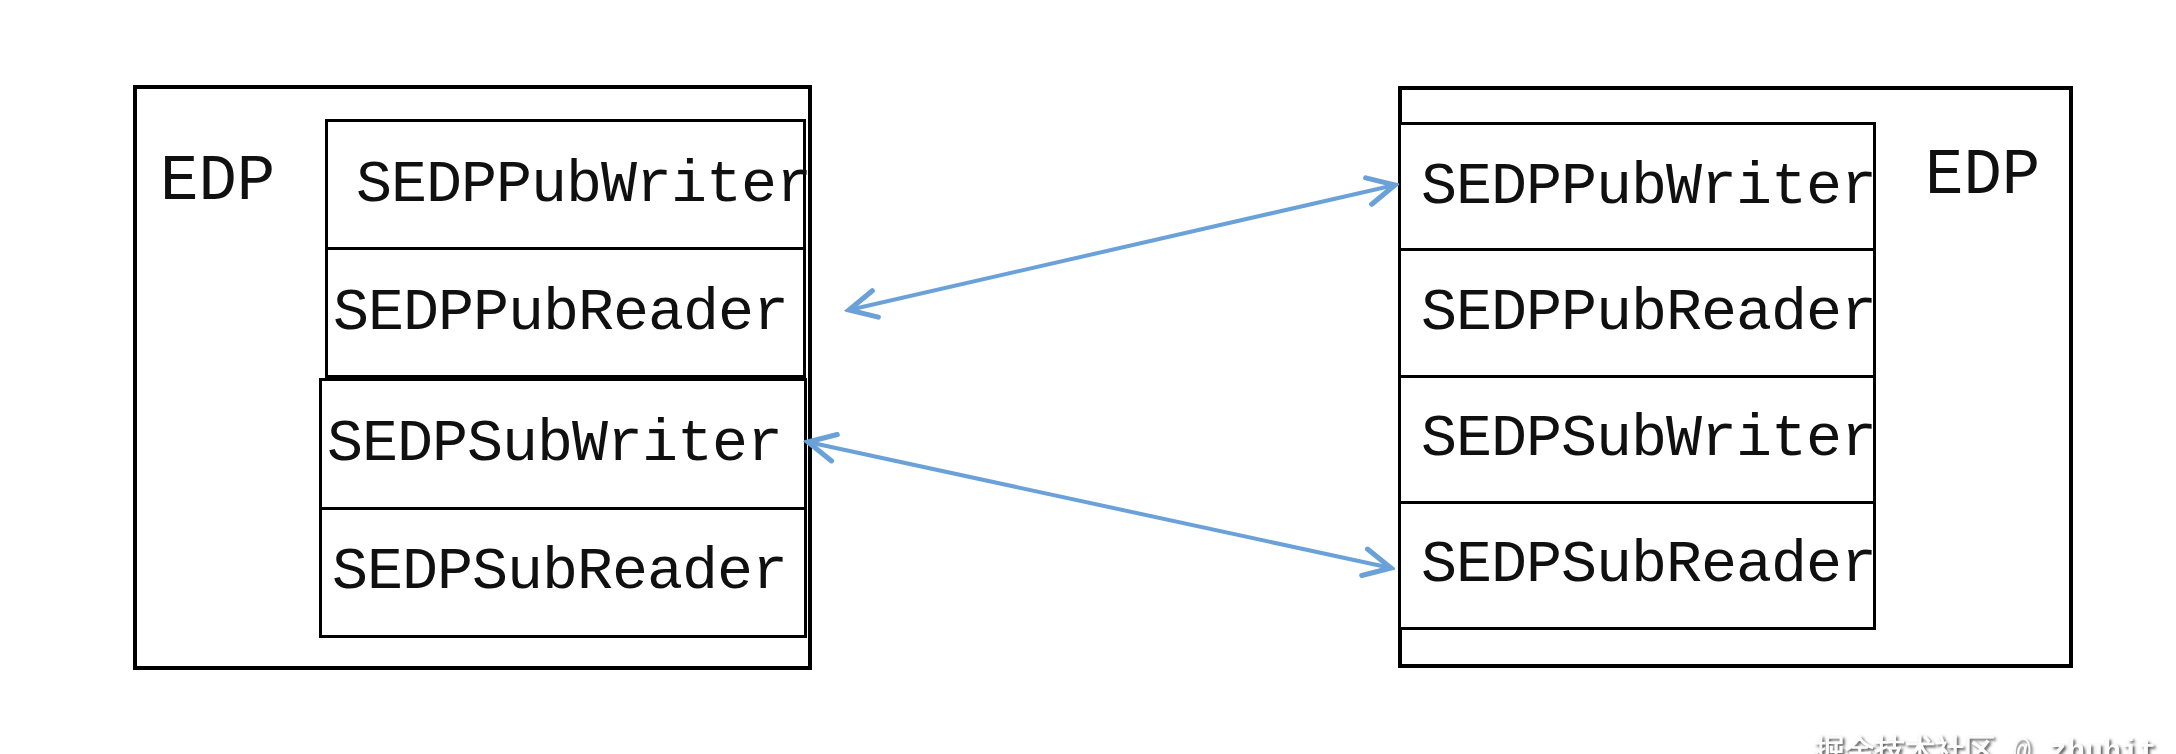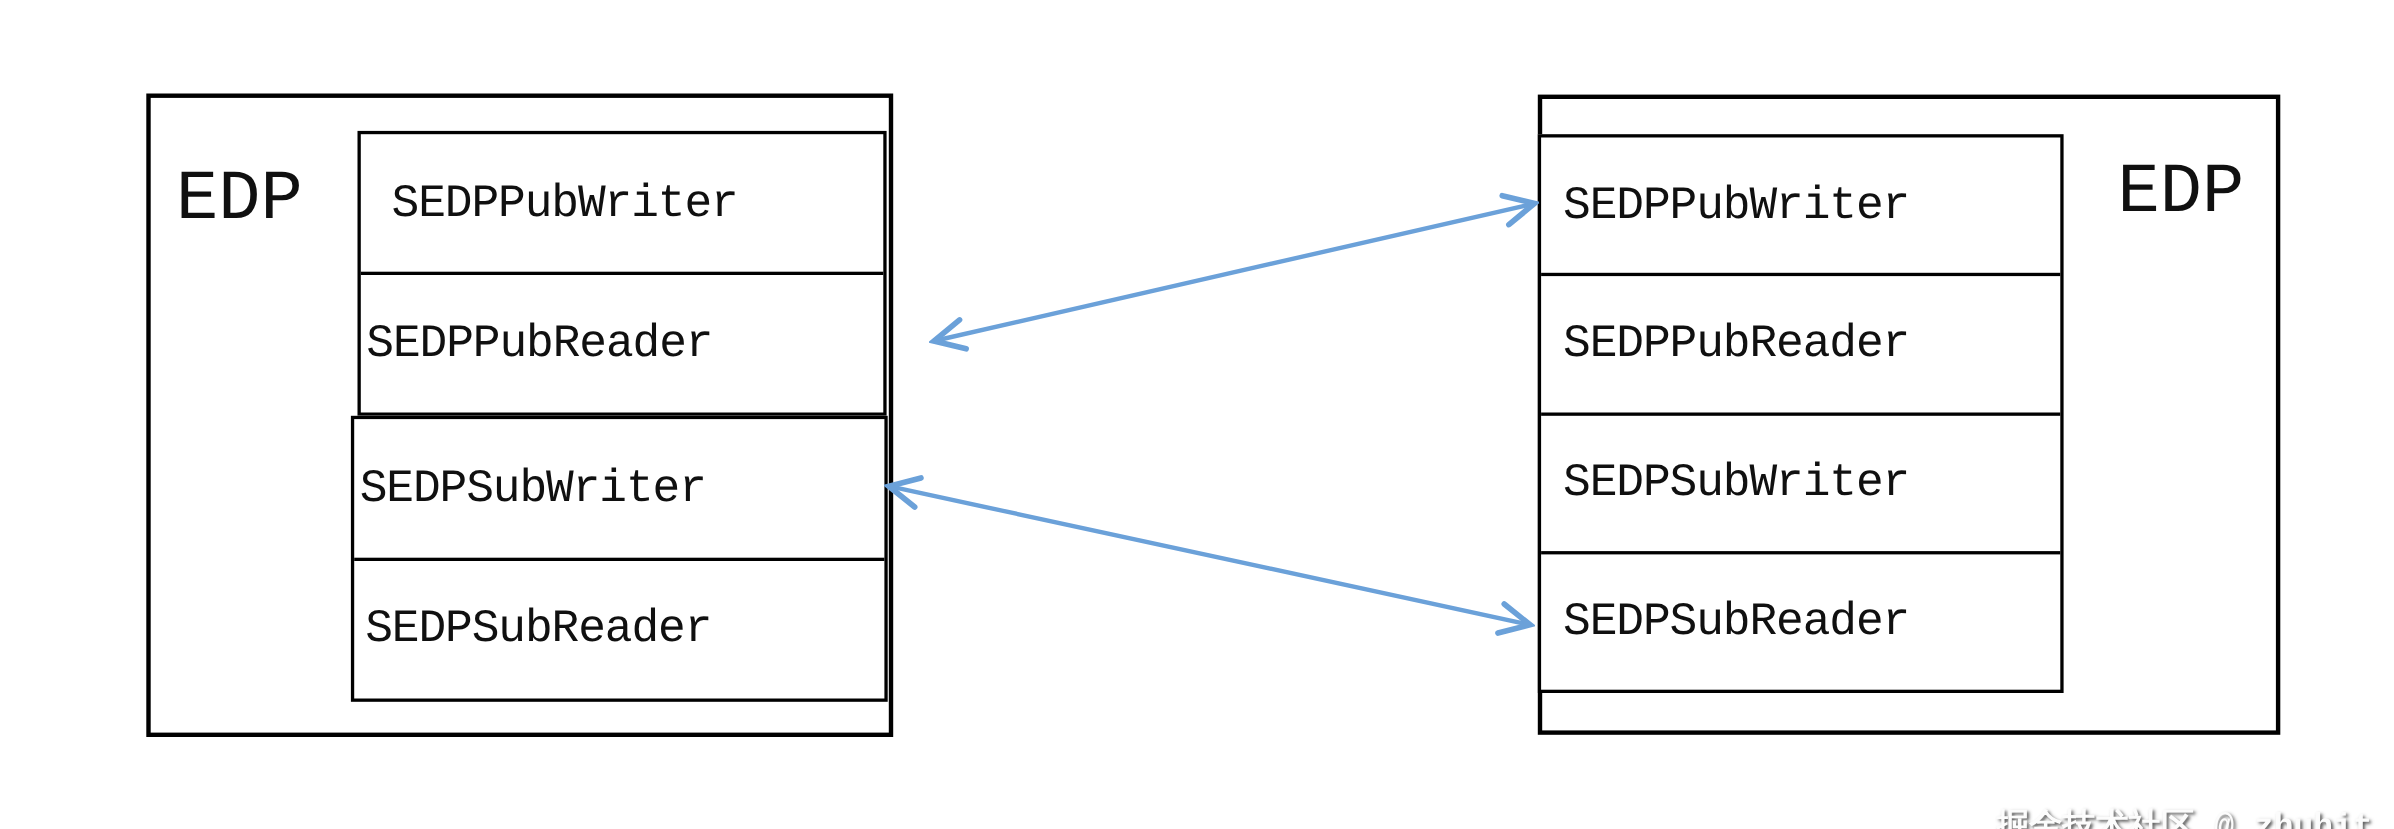--- a/index.html
+++ b/index.html
@@ -27,21 +27,21 @@
     border: 3px solid #000000;
     background: #ffffff;
     box-sizing: border-box;
     display: flex;
     flex-direction: column;
   }
   .cell {
     flex: 1 1 auto;
     display: flex;
     align-items: center;
-    font-size: 42px;
+    font-size: 60px;
     letter-spacing: -1px;
     white-space: nowrap;
     overflow: visible;
     box-sizing: border-box;
   }
   .cell.divider {
     border-bottom: 3px solid #000000;
   }
   .edp-label {
     position: absolute;

